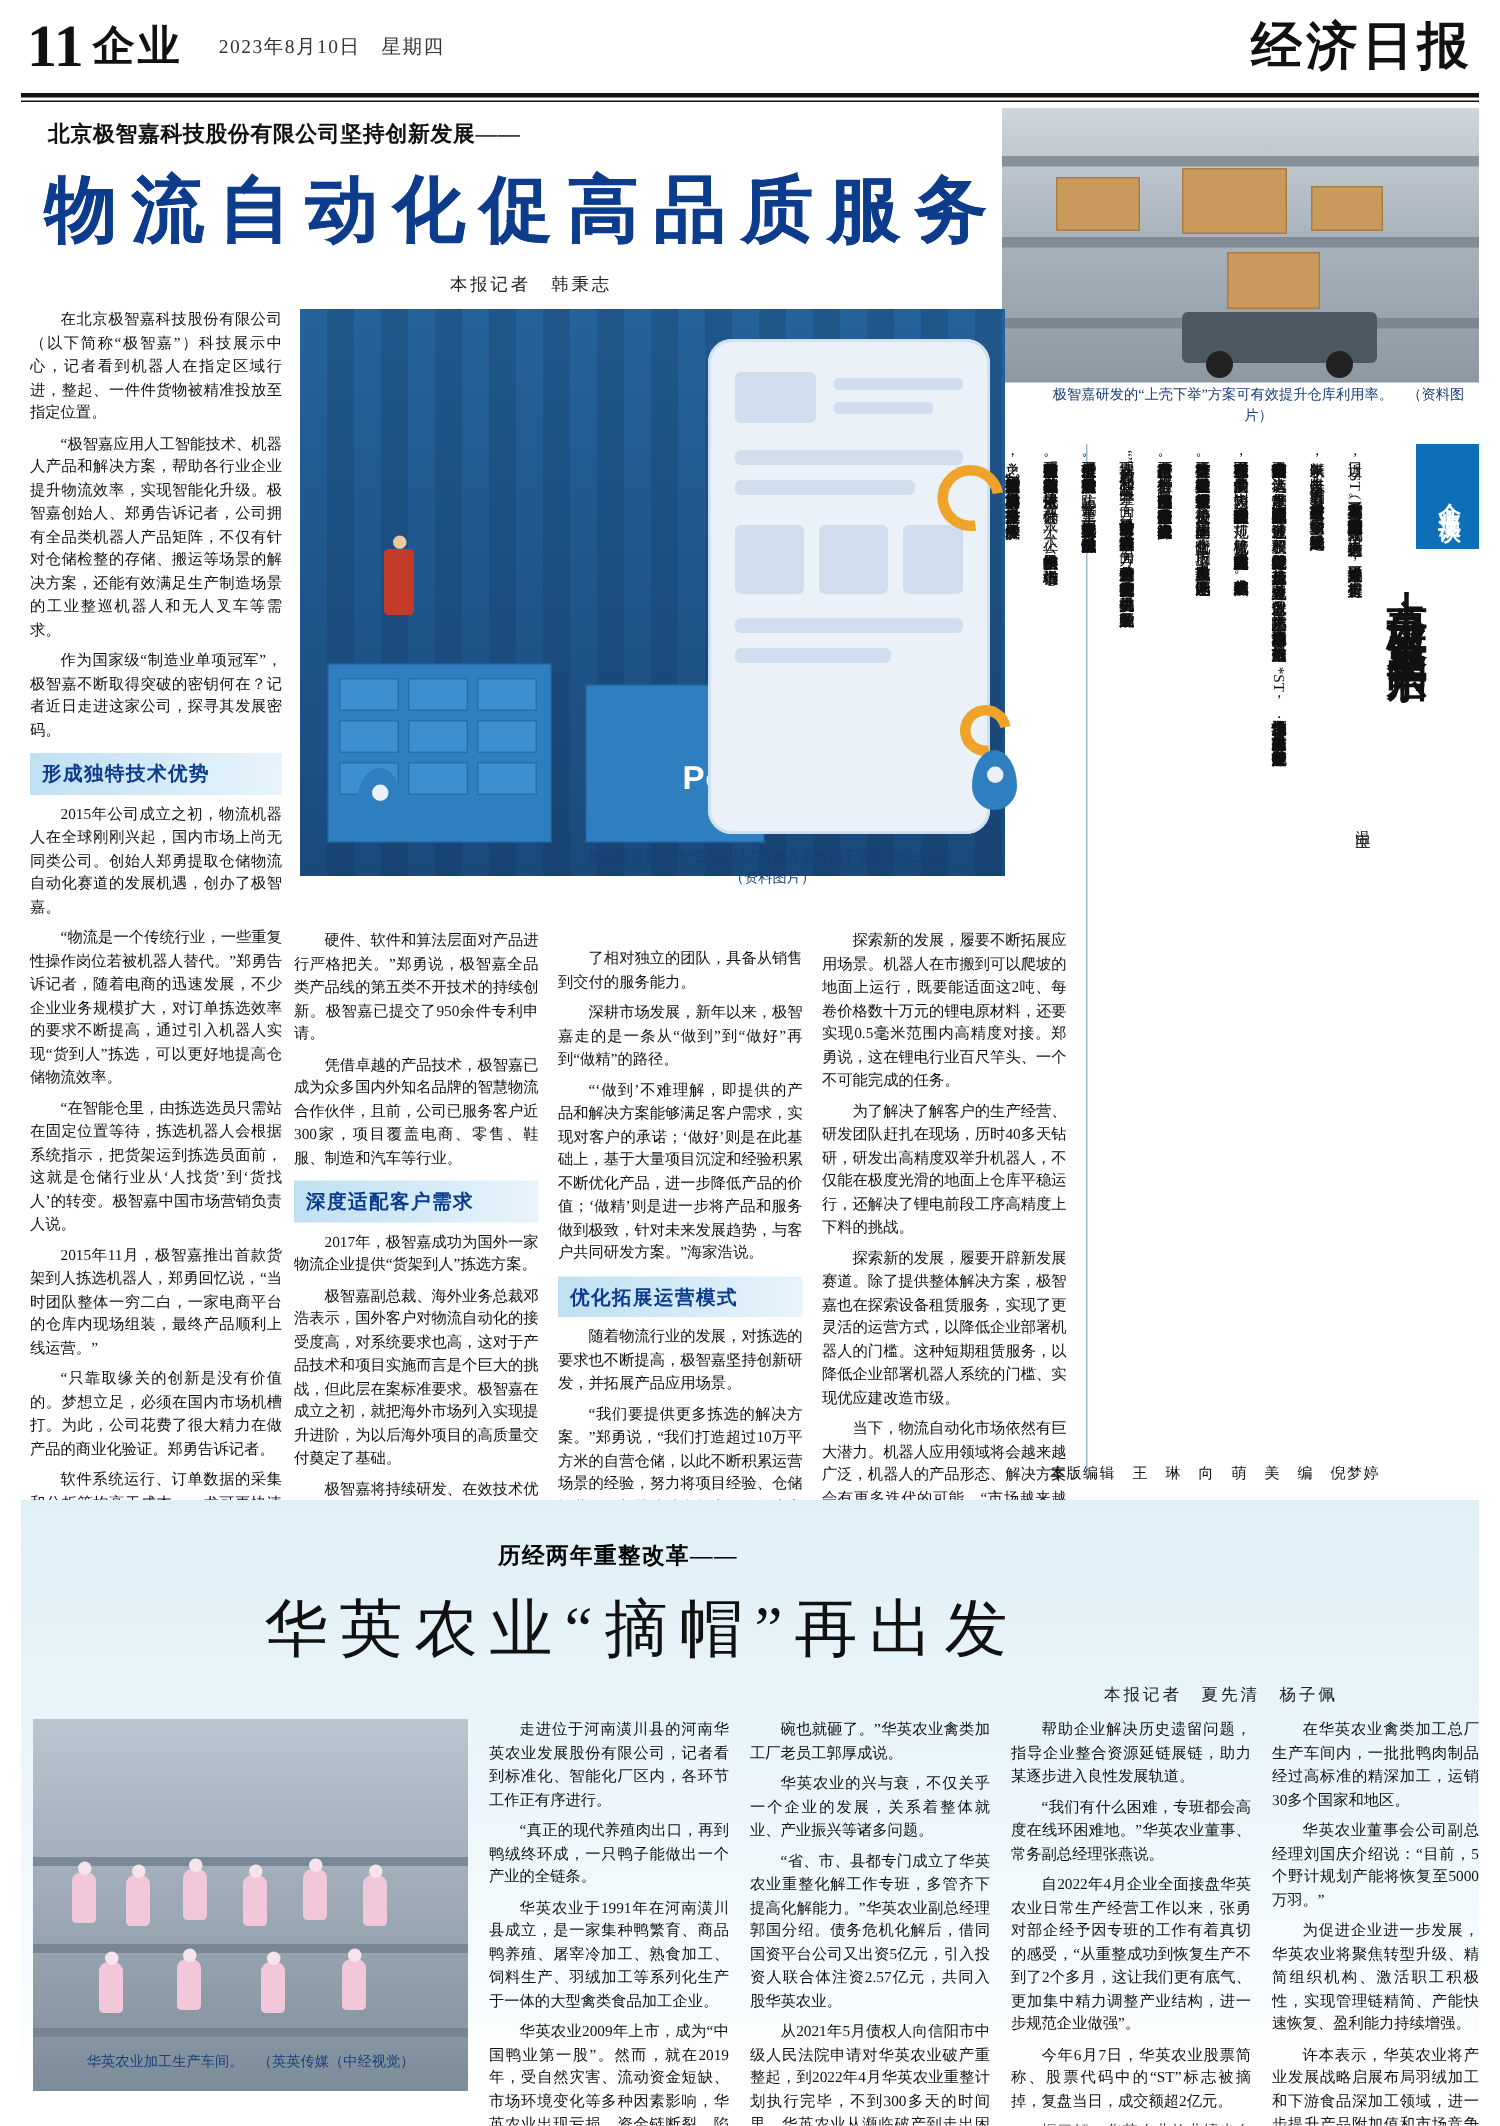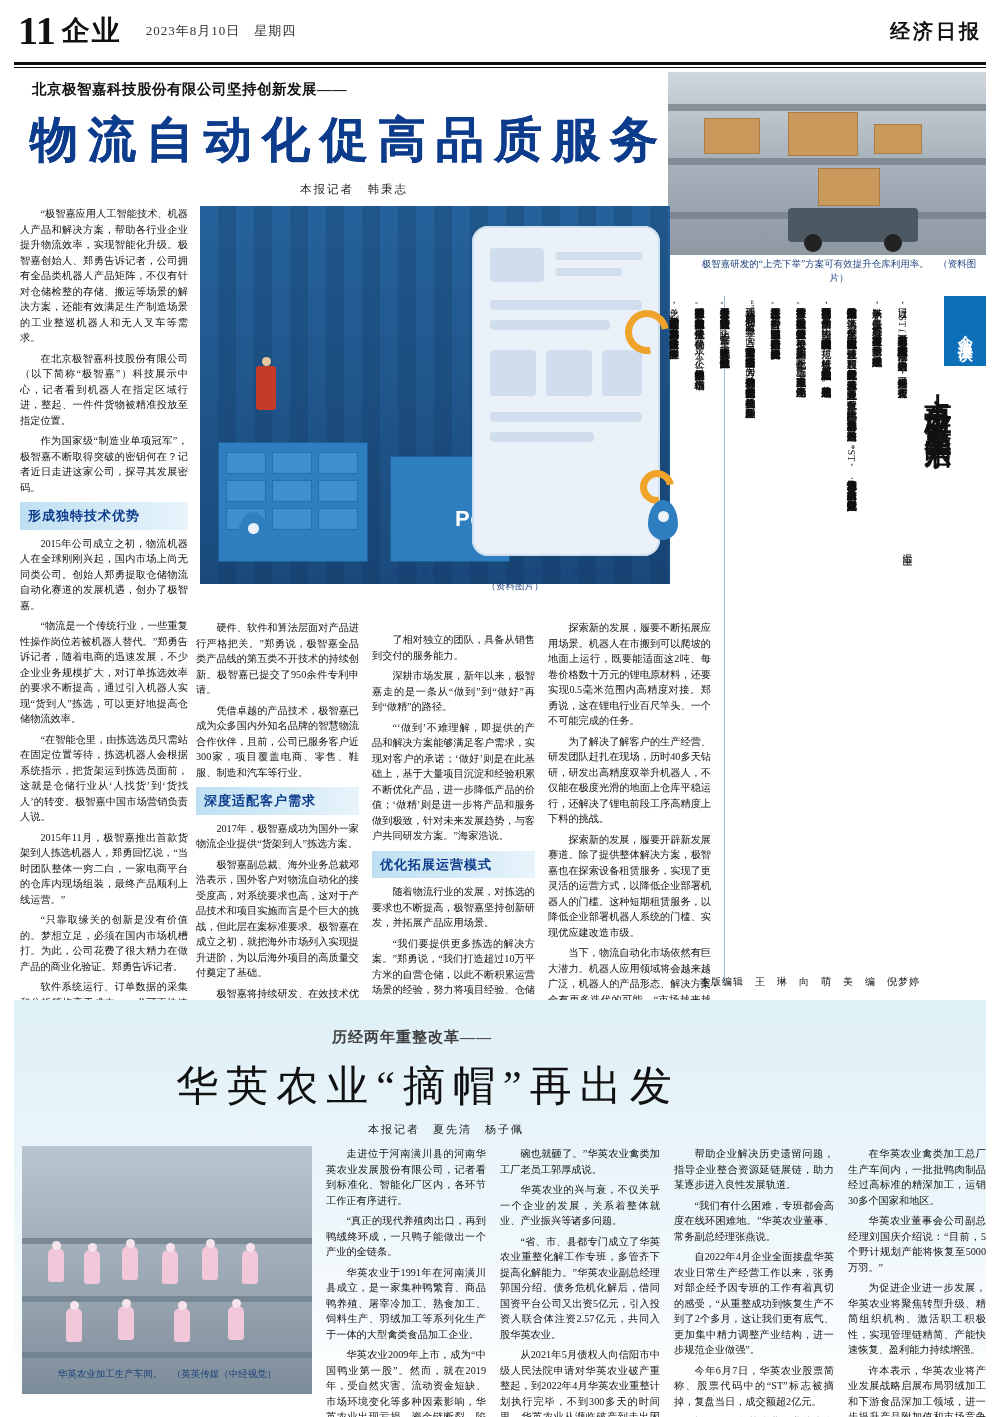--- a/index.html
+++ b/index.html
@@ -21,21 +21,21 @@
   }
   .mast-num {
     font-family:"Liberation Serif", serif;
     font-size:40px; font-weight:bold; line-height:1; margin-right:6px;
   }
   .mast-word {
     font-size:28px; font-weight:bold; letter-spacing:2px; margin-right:24px;
   }
   .mast-date { font-size:13px; color:#333; letter-spacing:1px; }
   .mast-title {
-    margin-left:auto; font-size:20px; font-weight:bold; letter-spacing:3px;
+    margin-left:auto; font-size:34px; font-weight:bold; letter-spacing:3px;
     color:#111;
   }
   .mast-rule {
     position:absolute; top:62px; left:14px; width:972px; height:3px; background:#111;
   }
   .mast-rule2 {
     position:absolute; top:67px; left:14px; width:972px; height:1px; background:#111;
   }
 
   
@@ -163,28 +163,28 @@
     font-size:10px; letter-spacing:1px; color:#111;
   }
 
   
   .lower {
     position:absolute; top:1000px; left:14px; width:972px; height:403px;
     background:linear-gradient(180deg,#dff0f7 0%,#eef7fb 55%,#ffffff 100%);
   }
   .lower-kicker {
     position:absolute; top:1028px; left:0; width:824px; text-align:center;
-    font-size:15px; font-weight:bold; letter-spacing:1px; color:#404040;
+    font-size:15px; font-weight:bold; letter-spacing:1px; color:#000000;
   }
   .lower-headline {
     position:absolute; top:1058px; left:0; width:856px; text-align:center;
     font-size:42px; font-weight:normal; letter-spacing:8px; color:#111;
   }
   .byline2 {
-    position:absolute; top:1122px; left:0; width:892px; text-align:center;
+    position:absolute; top:1122px; left:0; width:892px; text-align:right;
     font-size:11px; letter-spacing:2px; color:#222;
   }
   .photo-low {
     position:absolute; top:1146px; left:22px; width:290px; height:248px;
     background:linear-gradient(180deg,#b9c5cf 0%,#97a5b1 60%,#7d8c99 100%);
     overflow:hidden;
   }
   .photo-low .line { position:absolute; background:#6f7f8c; opacity:.8; }
   .photo-low .ppl { position:absolute; width:16px; height:34px; background:#f2c7da; border-radius:6px 6px 3px 3px; }
   .photo-low .ppl:after{content:"";position:absolute;left:50%;top:-7px;width:9px;height:9px;margin-left:-4.5px;background:#f7e3ec;border-radius:50%;}
@@ -261,22 +261,22 @@
     <div class="sq" style="left:18px;top:186px;width:152px;height:10px"></div>
     <div class="sq" style="left:18px;top:206px;width:104px;height:10px"></div>
   </div>
   <div class="ring" style="left:625px;top:310px;width:44px;height:44px"></div>
   <div class="ring" style="left:640px;top:470px;width:34px;height:34px;border-color:#f0a32a;border-right-color:transparent"></div>
   <div class="pin" style="left:238px;top:512px"></div>
   <div class="pin" style="left:648px;top:500px;background:#2f7fc0"></div>
   <div class="cap-illus">极智嘉最新一代“货架到人”拣选方案应用于诸多物流企业。　（资料图片）</div>
 
   <div class="col c1">
+    <p>在北京极智嘉科技股份有限公司（以下简称“极智嘉”）科技展示中心，记者看到机器人在指定区域行进，整起、一件件货物被精准投放至指定位置。</p>
     <p>“极智嘉应用人工智能技术、机器人产品和解决方案，帮助各行业企业提升物流效率，实现智能化升级。极智嘉创始人、郑勇告诉记者，公司拥有全品类机器人产品矩阵，不仅有针对仓储检整的存储、搬运等场景的解决方案，还能有效满足生产制造场景的工业整巡机器人和无人叉车等需求。</p>
-    <p>在北京极智嘉科技股份有限公司（以下简称“极智嘉”）科技展示中心，记者看到机器人在指定区域行进，整起、一件件货物被精准投放至指定位置。</p>
     <p>作为国家级“制造业单项冠军”，极智嘉不断取得突破的密钥何在？记者近日走进这家公司，探寻其发展密码。</p>
     <span class="sec-head">形成独特技术优势</span>
     <p>2015年公司成立之初，物流机器人在全球刚刚兴起，国内市场上尚无同类公司。创始人郑勇提取仓储物流自动化赛道的发展机遇，创办了极智嘉。</p>
     <p>“物流是一个传统行业，一些重复性操作岗位若被机器人替代。”郑勇告诉记者，随着电商的迅速发展，不少企业业务规模扩大，对订单拣选效率的要求不断提高，通过引入机器人实现“货到人”拣选，可以更好地提高仓储物流效率。</p>
     <p>“在智能仓里，由拣选选员只需站在固定位置等待，拣选机器人会根据系统指示，把货架运到拣选员面前，这就是仓储行业从‘人找货’到‘货找人’的转变。极智嘉中国市场营销负责人说。</p>
     <p>2015年11月，极智嘉推出首款货架到人拣选机器人，郑勇回忆说，“当时团队整体一穷二白，一家电商平台的仓库内现场组装，最终产品顺利上线运营。”</p>
     <p>“只靠取缘关的创新是没有价值的。梦想立足，必须在国内市场机槽打。为此，公司花费了很大精力在做产品的商业化验证。郑勇告诉记者。</p>
     <p>软件系统运行、订单数据的采集和分析等均高于成本……尤可更快速建链建地物应客户需求。极智嘉一直坚持科技创新，不断寻求突破，提高企业综合实力。</p>
     <p>郑勇表示，一种机器人产品和方案都难实现一招通用的仓储、全场景、必须是了解客户的痛点所在，才能更好地适配特定场景、公司设设计、仿真、验证了不同品类的机器人，以满足客户需要。</p>
     <p>“通过与行业龙头企业合作，我们积累了丰富的复杂项目与复杂场景经验，包括多机器人集群的复杂集成方案部署。”郑勇说。</p>

